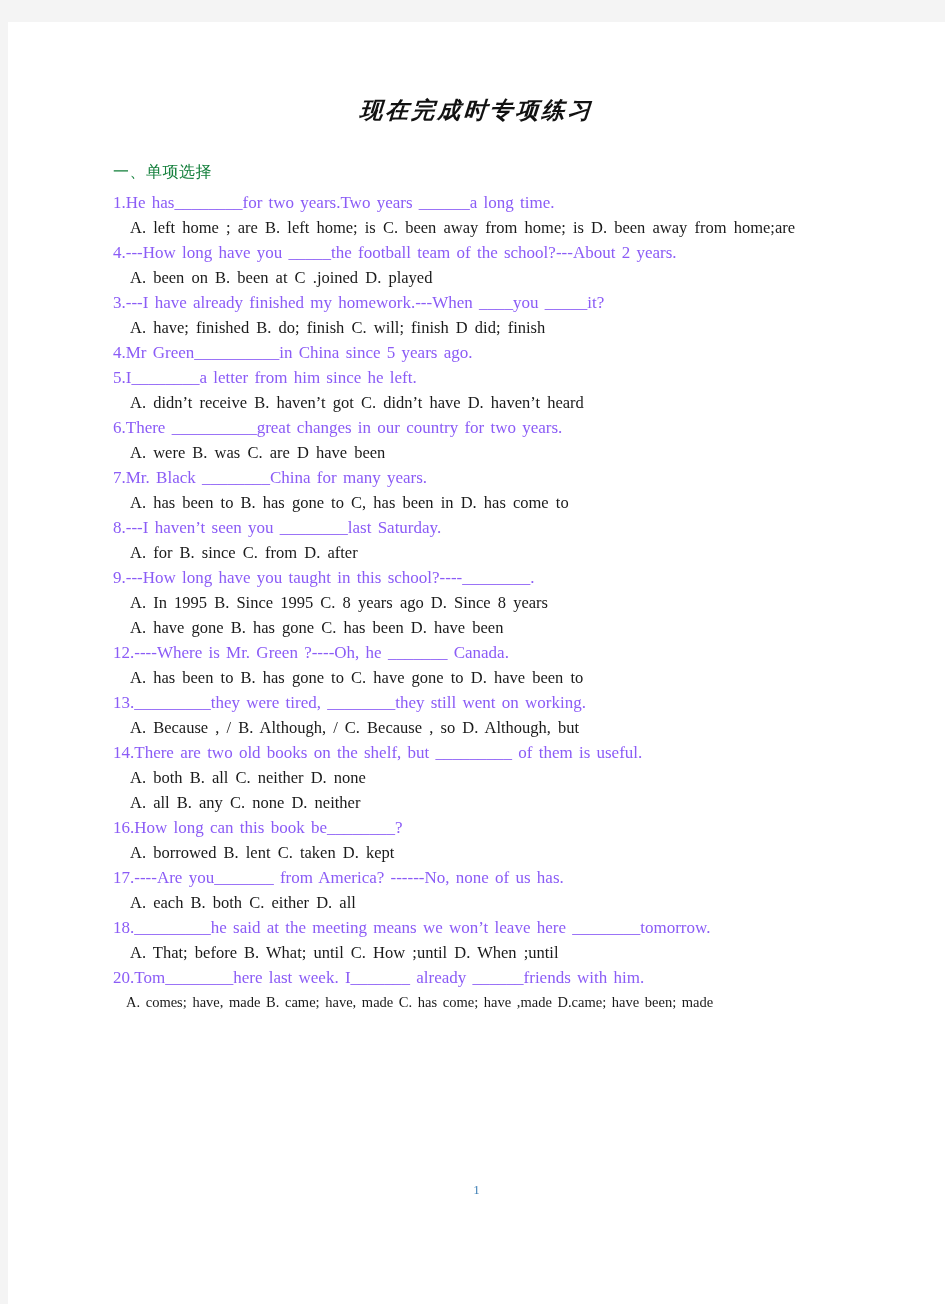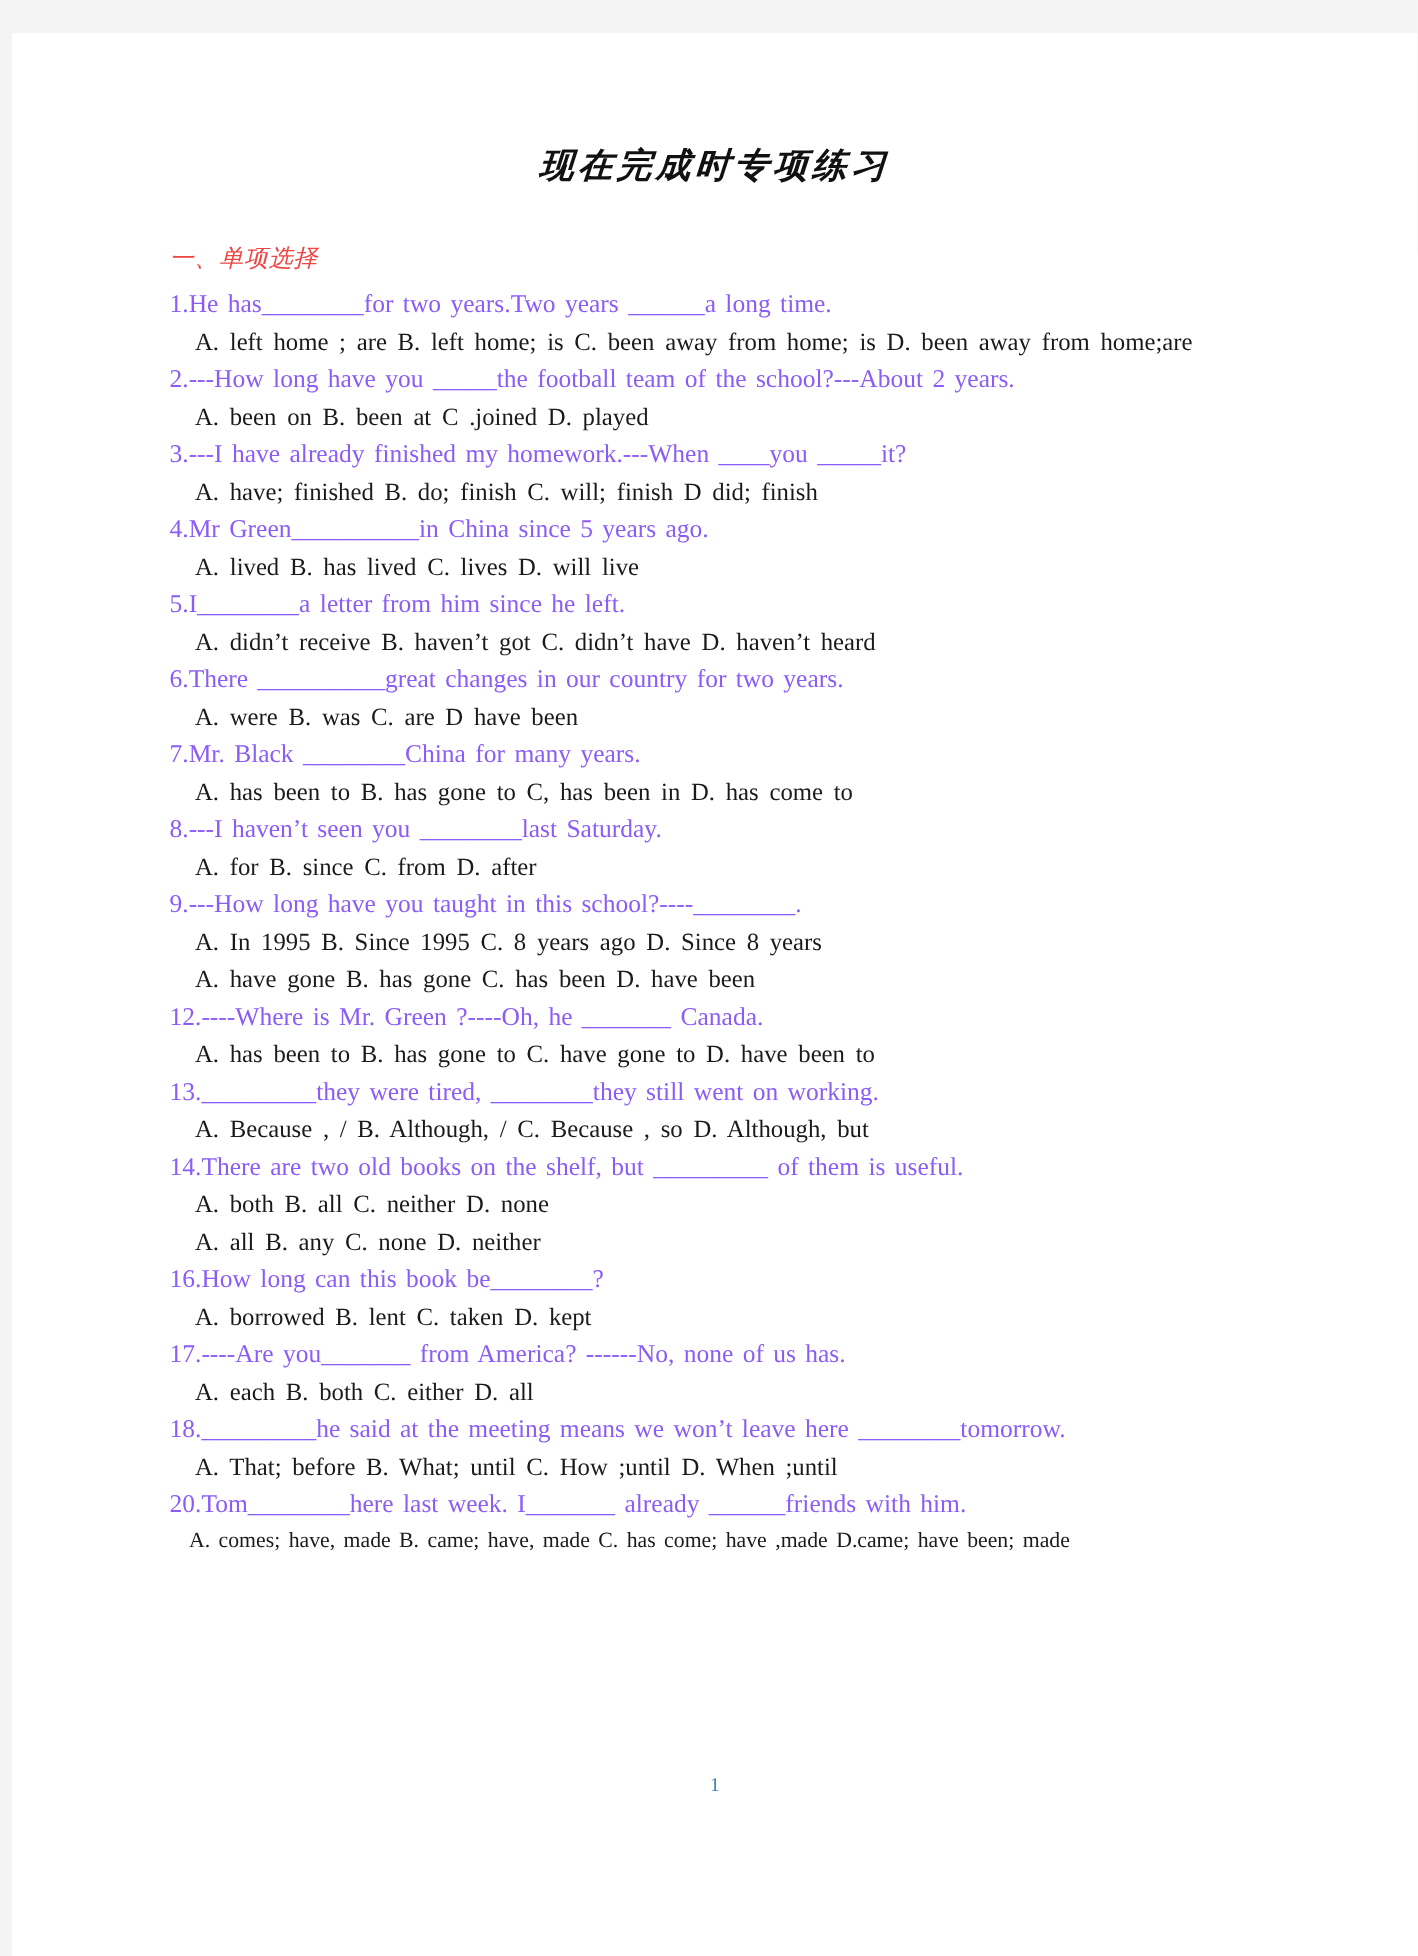--- a/index.html
+++ b/index.html
@@ -43,23 +43,22 @@
     letter-spacing: 3px;
     color: #111111;
     transform: skewX(-4deg);
   }
   .section-heading {
     position: absolute;
     left: 105px;
     top: 140px;
     font-family: "DejaVu Sans", sans-serif;
     font-size: 16px;
-    color: #ef4444;
+    color: #15803d;
     letter-spacing: 0.5px;
-    font-style: italic;
   }
   #qlist {
     position: absolute;
     left: 0;
     top: 168px;
     right: 0;
   }
   .q-block {
     position: relative;
   }
@@ -108,30 +107,29 @@
     <div class="doc-title">现在完成时专项练习</div>
 
     <div class="section-heading">一、单项选择</div>
 
     <div id="qlist">
         <div class="q-block">
           <div class="q-stem">1.He has________for two years.Two years ______a  long time.</div>
           <div class="q-opts">A. left home ; are   B. left home; is   C. been away from home; is   D. been away from home;are</div>
         </div>
         <div class="q-block">
-          <div class="q-stem">2.---How long have you _____the football team of the school?---About 2 years.</div>
+          <div class="q-stem">4.---How long have you _____the football team of the school?---About 2 years.</div>
           <div class="q-opts">A. been on   B. been at   C .joined   D. played</div>
         </div>
         <div class="q-block">
           <div class="q-stem">3.---I have already finished my homework.---When ____you _____it?</div>
           <div class="q-opts">A. have; finished   B. do; finish    C. will; finish   D did; finish</div>
         </div>
         <div class="q-block">
           <div class="q-stem">4.Mr Green__________in China since 5 years ago.</div>
-          <div class="q-opts">A. lived         B. has lived   C. lives   D. will live</div>
         </div>
         <div class="q-block">
           <div class="q-stem">5.I________a letter from him since he left.</div>
           <div class="q-opts">A. didn’t receive    B. haven’t got    C. didn’t have    D. haven’t heard</div>
         </div>
         <div class="q-block">
           <div class="q-stem">6.There __________great changes in our country for two years.</div>
           <div class="q-opts">A. were    B. was     C. are    D have been</div>
         </div>
         <div class="q-block">

